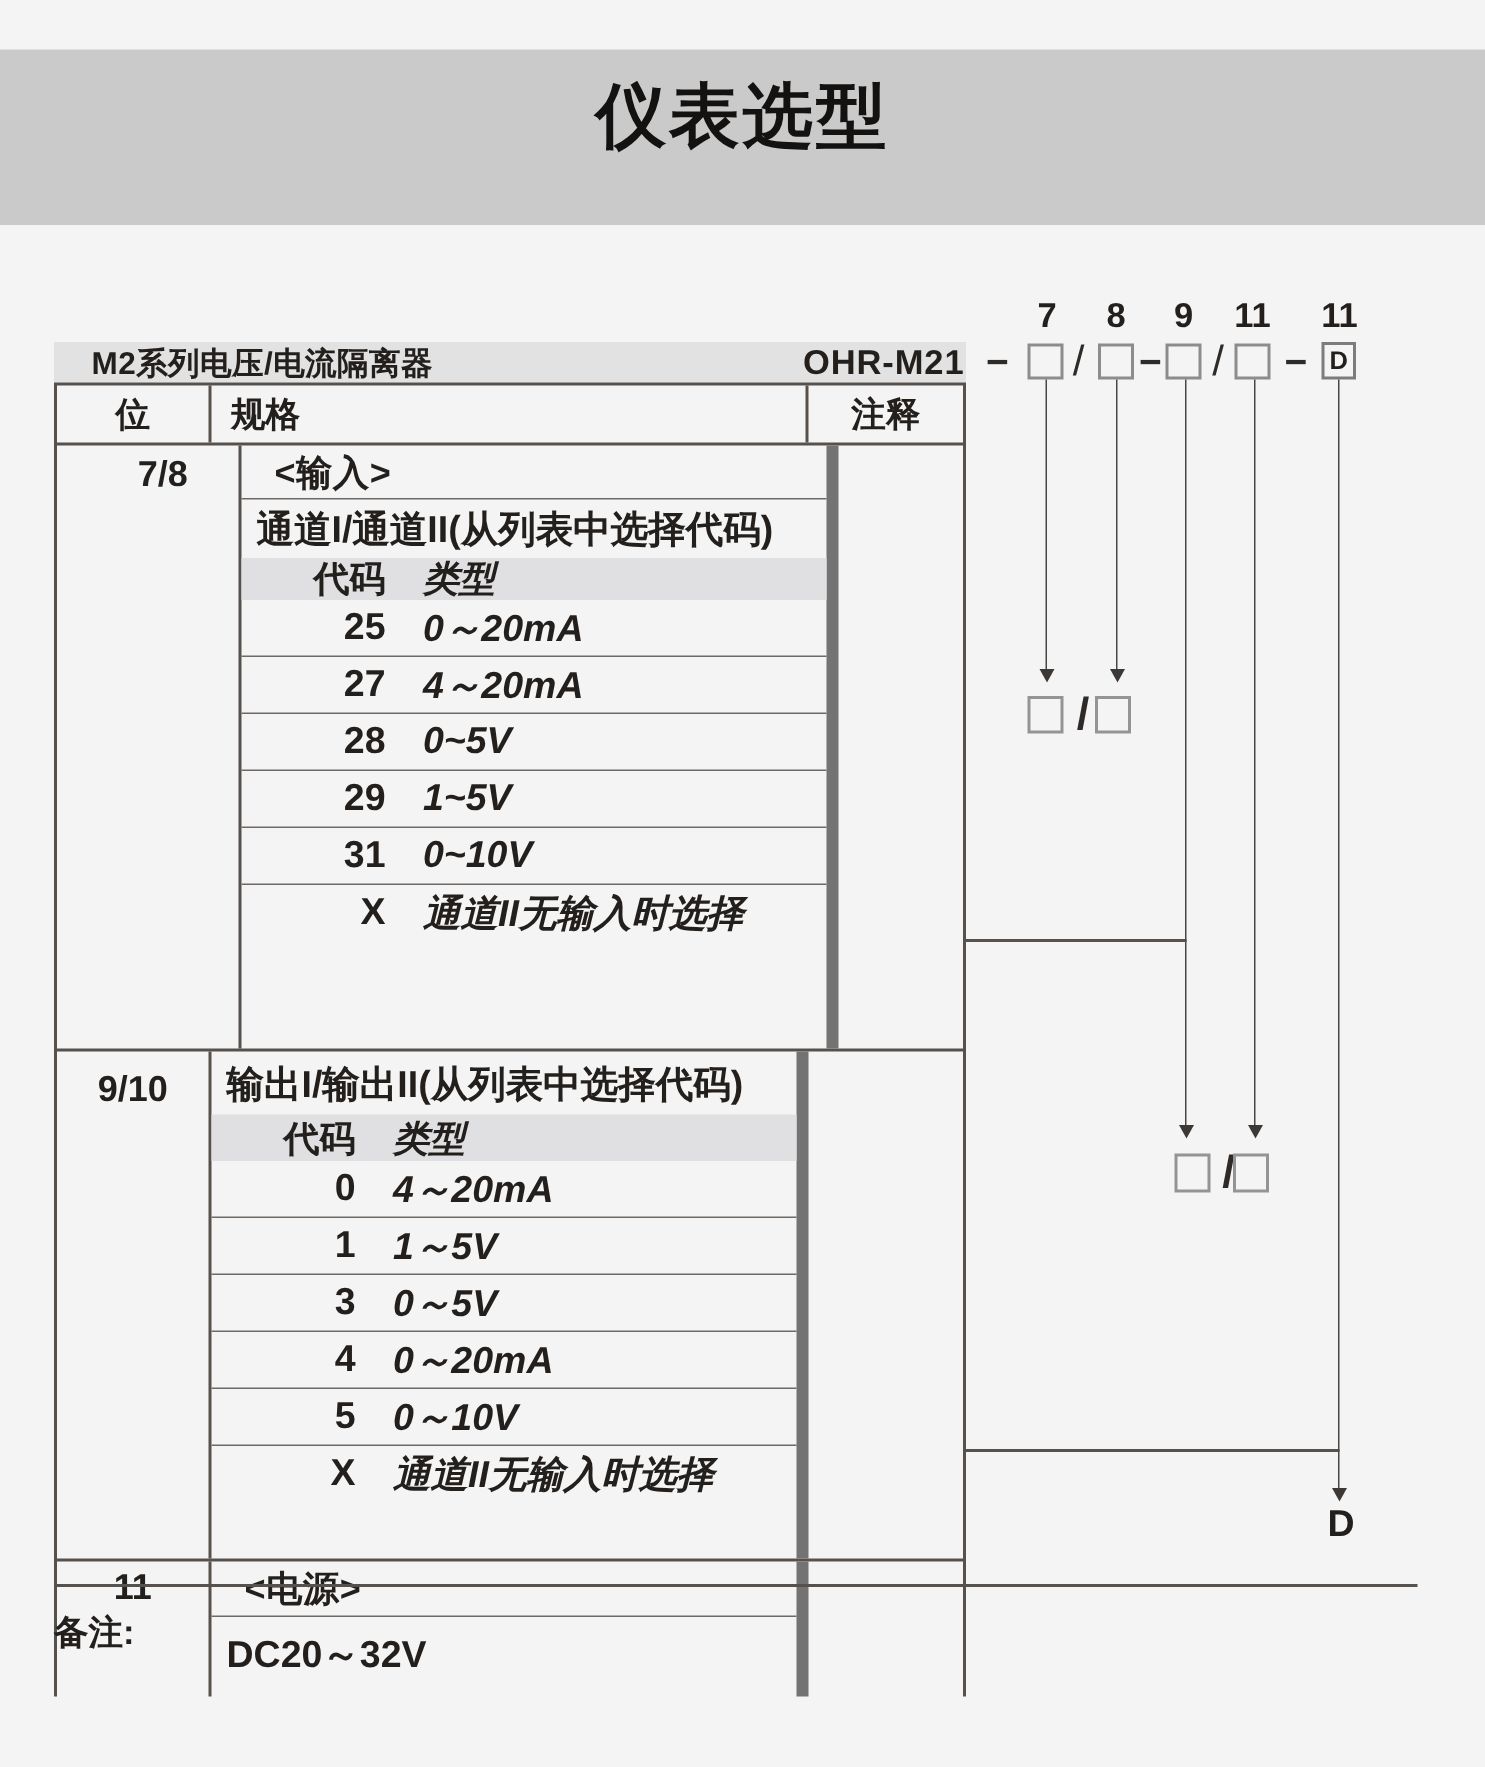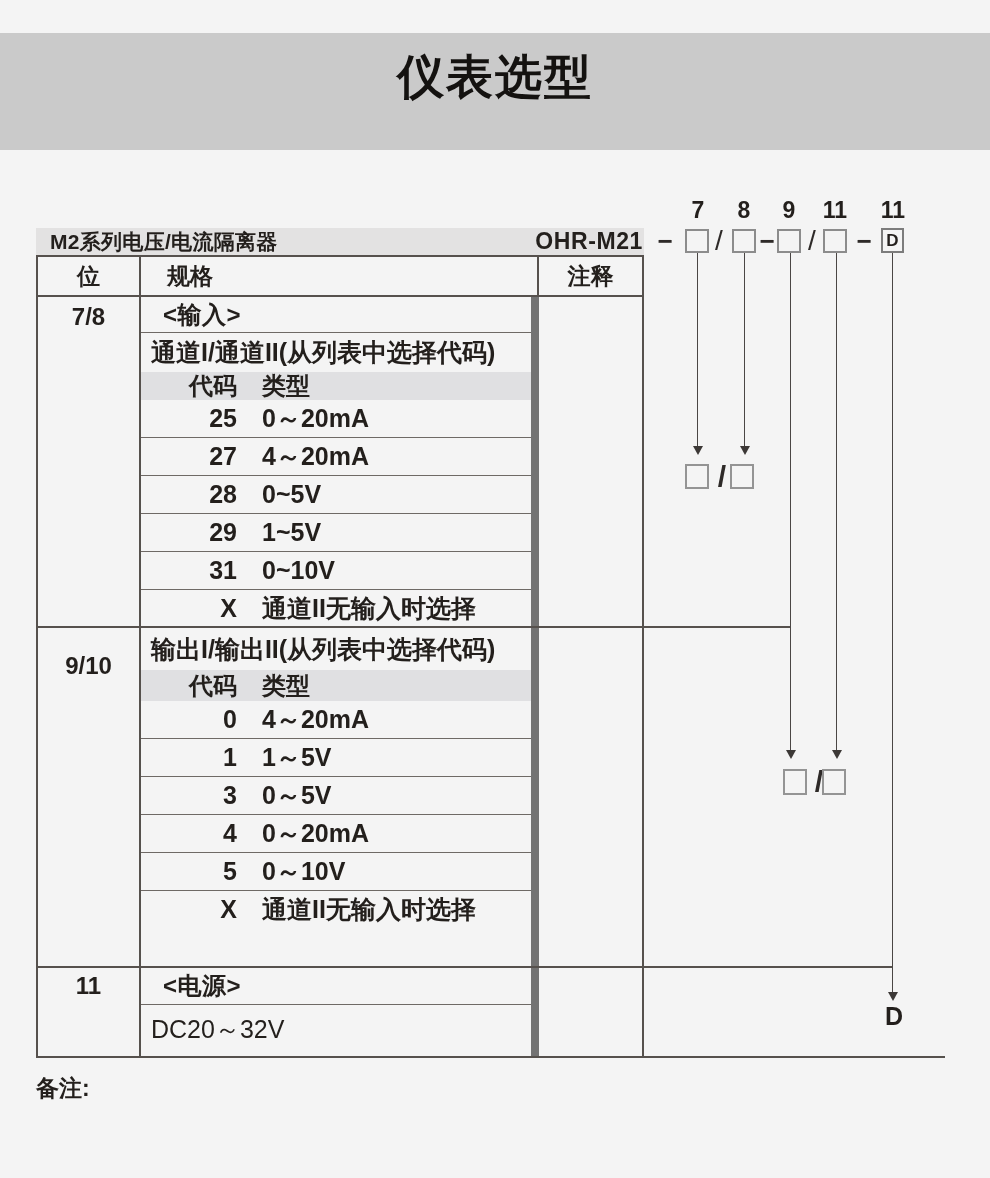--- a/index.html
+++ b/index.html
@@ -17,56 +17,56 @@
   }
   .title { padding-top: 17px; font-size: 47px; font-weight: 700; line-height: 54px; color: #141210; letter-spacing: 2px; }
   .subtitle { font-size: 20px; font-weight: 400; line-height: 25px; color: #2d2b29; }
 
   
   .sel-table { position: absolute; left: 36px; top: 228px; width: 608px; }
   .prod-band {
     height: 27px; background: #e3e2e2; display: flex;
     justify-content: space-between; align-items: center;
   }
-  .prod-name { font-size: 21px; font-weight: 700; padding-left: 14px; letter-spacing: 0.3px; }
+  .prod-name { font-size: 21px; font-weight: 700; padding-left: 25px; letter-spacing: 0.3px; }
   .prod-model { font-size: 23px; font-weight: 700; padding-right: 1px; letter-spacing: 0.6px; }
 
   .table-body { border-left: 2px solid #56514d; border-right: 2px solid #56514d; }
   .col-head {
     height: 42px; display: flex;
     border-top: 2px solid #56514d; border-bottom: 2px solid #56514d;
     font-size: 23px; font-weight: 700; align-items: center;
   }
   .pos-col   { width: 103px; border-right: 2px solid #56514d; height: 100%; }
   .spec-col  { width: 398px; border-right: 2px solid #56514d; height: 100%; }
   .note-col  { flex: 1; height: 100%; }
   .col-head .pos-col  { display:flex; align-items:center; justify-content:center; }
-  .col-head .spec-col { display:flex; align-items:center; padding-left: 26px; }
+  .col-head .spec-col { display:flex; align-items:center; padding-left: 13px; }
   .col-head .note-col { display:flex; align-items:center; justify-content:center; }
 
   .section { display: flex; }
   .sec-b, .sec-c { border-top: 2px solid #56514d; }
-  .sec-a { height: 329px; } .sec-b { height: 340px; } .sec-c { height: 92px; }
+  .sec-a { height: 402px; margin-left: 20px; } .sec-b { height: 340px; } .sec-c { height: 92px; }
   .sec-pos { width: 103px; border-right: 2px solid #56514d; text-align: center;
              font-size: 24px; font-weight: 700; }
-  .sec-a .sec-pos { padding-top: 6px; } .sec-b .sec-pos { padding-top: 24px; } .sec-c .sec-pos { padding-top: 4px; }
+  .sec-a .sec-pos { padding-top: 6px; } .sec-b .sec-pos { padding-top: 12px; } .sec-c .sec-pos { padding-top: 4px; }
   .sec-spec { width: 398px; border-right: 8px solid #737373; }
   .sec-note { flex: 1; }
 
   .row { display: flex; align-items: center; }
   .b1 { border-bottom: 1px solid #6e6965; }
   .h28 { height: 28px; } .h31 { height: 31px; } .h36 { height: 36px; }
   .h37 { height: 37px; } .h38 { height: 38px; } .h39 { height: 39px; } .h42 { height: 42px; } .h53 { height: 53px; }
   .tag-row  { font-size: 24px; font-weight: 700; padding-left: 22px; letter-spacing: 0.5px; }
   .sub-row  { font-size: 25px; font-weight: 700; padding-left: 10px; }
   .codehead { background: #e0e0e2; font-size: 24px; font-weight: 700; }
   .code-row { font-size: 25px; font-weight: 600; }
   .code-c { width: 96px; text-align: right; }
-  .type-c { margin-left: 25px; }
-  .power-row { font-size: 25px; font-weight: 400; padding-left: 10px; align-items: flex-start; padding-top: 8px; }
+  .type-c { margin-left: 25px; font-style: italic; }
+  .power-row { font-size: 25px; font-weight: 700; padding-left: 10px; align-items: flex-start; padding-top: 8px; }
 
   
   .hline { position: absolute; height: 2px; background: #56514d; }
   .ext-1 { left: 644px; top: 626px; width: 147px; }
   .ext-2 { left: 644px; top: 966px; width: 249px; }
   .bottom-rule { left: 36px; top: 1056px; width: 909px; }
 
   
   .digit { position: absolute; top: 198px; width: 30px; text-align: center;
            font-size: 23px; font-weight: 700; line-height: 24px; }

